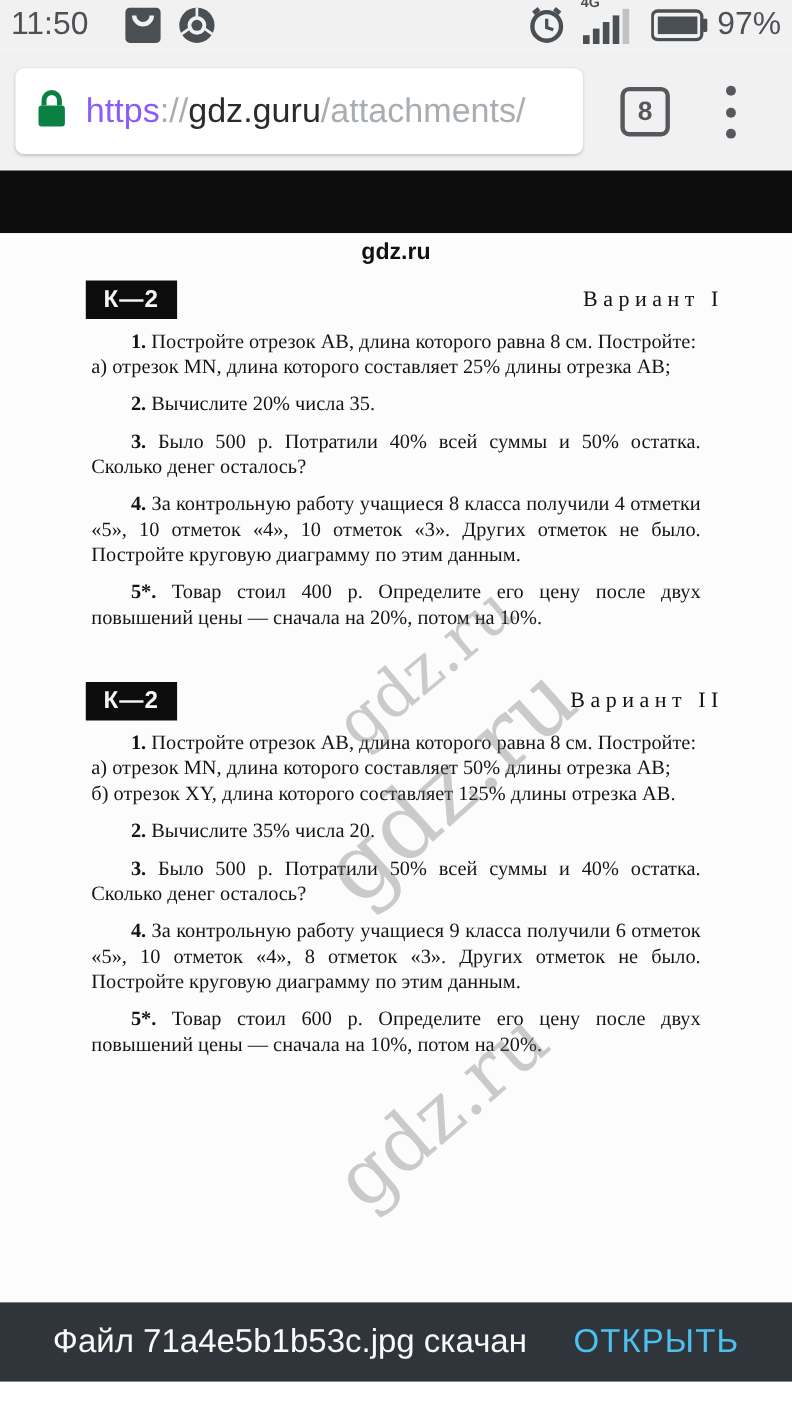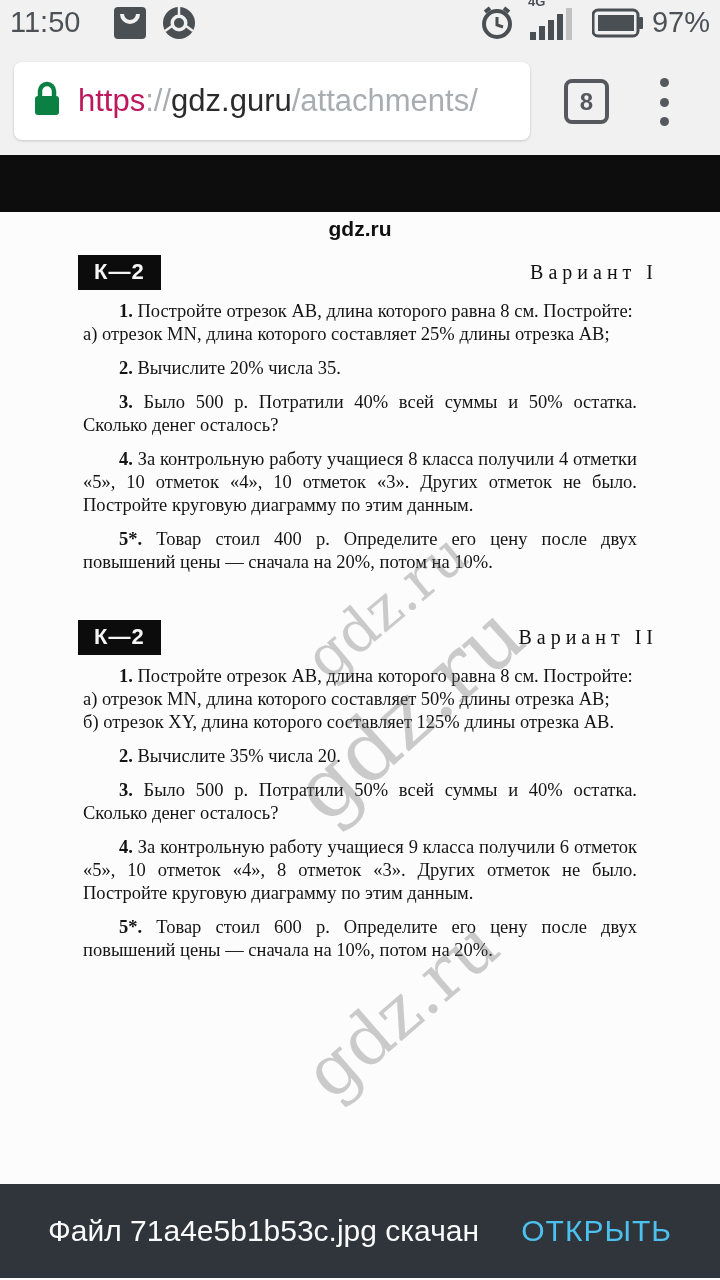--- a/index.html
+++ b/index.html
@@ -27,21 +27,21 @@
     position:absolute; left:0; top:45px; width:720px; height:110px;
     background:#f1f1f1;
   }
   .omnibox {
     position:absolute; left:14px; top:17px; width:516px; height:78px;
     background:#ffffff; border-radius:8px;
     box-shadow:0 1px 3px rgba(0,0,0,0.18);
     display:flex; align-items:center; padding:0 18px; overflow:hidden;
   }
   .url { font-size:31px; white-space:nowrap; margin-left:16px; }
-  .url .scheme { color:#be185d; }
+  .url .scheme { color:#8b5cf6; }
   .url .sep { color:#a8adb2; }
   .url .host { color:#2b2b2b; }
   .url .path { color:#a8adb2; }
   .tab-switcher {
     position:absolute; left:564px; top:34px; width:45px; height:45px;
     border:4px solid #55595e; border-radius:8px;
     display:flex; align-items:center; justify-content:center;
   }
   .tab-count { font-size:24px; font-weight:bold; color:#55595e; }
   .menu-dots { position:absolute; left:656px; top:33px; width:16px; height:48px;
@@ -83,21 +83,21 @@
   .wm {
     position:absolute; font-family:"DejaVu Serif",serif; font-weight:400;
     color:rgba(105,105,105,0.34); pointer-events:none; white-space:nowrap;
   }
   .wm1 { left:292px; top:360px; font-size:58px; transform:rotate(-40deg); }
   .wm2 { left:272px; top:452px; font-size:84px; transform:rotate(-42deg); }
   .wm3 { left:288px; top:756px; font-size:70px; transform:rotate(-41deg); }
 
   
   .snackbar {
-    position:absolute; left:0; top:1184px; width:720px; height:94px;
+    position:absolute; left:0; top:1184px; width:720px; height:72px;
     background:#2f353a; display:flex; align-items:center; padding:16px 48px;
   }
   .snack-msg { color:#fafafa; font-size:30px; }
   .snack-action { margin-left:auto; color:#4cc1f0; font-size:30px; letter-spacing:1px; }
 </style>
 </head>
 <body>
 
 <div class="status-bar">
   <span class="status-time">11:50</span>

